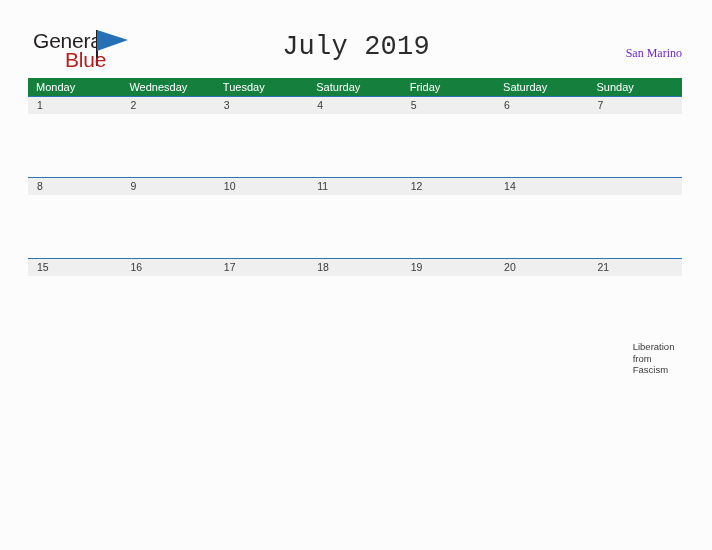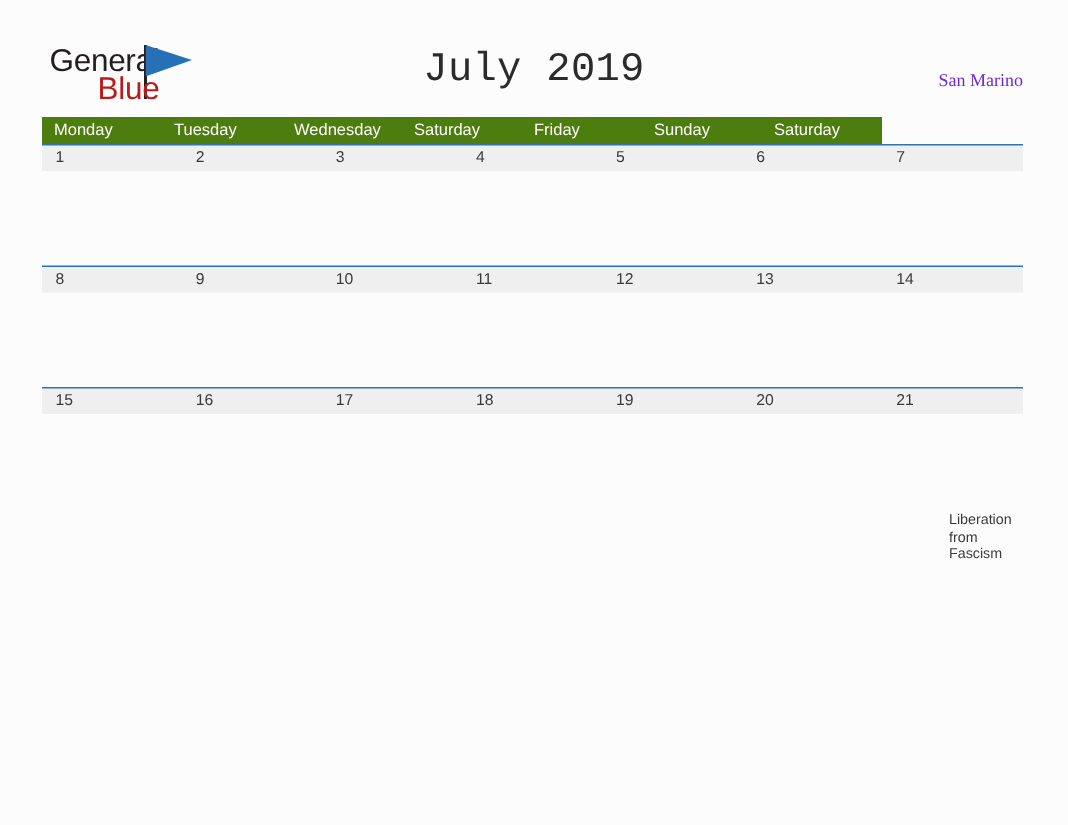--- a/index.html
+++ b/index.html
@@ -98,23 +98,23 @@
   
   .calendar {
     position: absolute;
     left: 28px;
     top: 78px;
     width: 654px;
   }
 
   .dow-row {
     display: flex;
-    width: 560px;
+    width: 654px;
     height: 18px;
-    background: #4d7c0f;
+    background: #15803d;
   }
   .dow-cell {
     width: 93.43px;
     box-sizing: border-box;
     padding-left: 8px;
     color: #ffffff;
     font-size: 11px;
     line-height: 18px;
     font-family: "Liberation Sans", sans-serif;
     white-space: nowrap;
@@ -185,26 +185,26 @@
     </div>
 
     <div class="cal-title">July 2019</div>
 
     <div class="country">San Marino</div>
   </div>
 
   <div class="calendar">
     <div class="dow-row">
       <div class="dow-cell">Monday</div>
+      <div class="dow-cell">Wednesday</div>
       <div class="dow-cell">Tuesday</div>
-      <div class="dow-cell">Wednesday</div>
       <div class="dow-cell">Saturday</div>
       <div class="dow-cell">Friday</div>
+      <div class="dow-cell">Saturday</div>
       <div class="dow-cell">Sunday</div>
-      <div class="dow-cell">Saturday</div>
     </div>
 
     <div class="week">
       <div class="week-band">
         <div class="day-num">1</div>
         <div class="day-num">2</div>
         <div class="day-num">3</div>
         <div class="day-num">4</div>
         <div class="day-num">5</div>
         <div class="day-num">6</div>
@@ -221,21 +221,20 @@
       </div>
     </div>
 
     <div class="week">
       <div class="week-band">
         <div class="day-num">8</div>
         <div class="day-num">9</div>
         <div class="day-num">10</div>
         <div class="day-num">11</div>
         <div class="day-num">12</div>
-        <div class="day-num">13</div>
         <div class="day-num">14</div>
       </div>
       <div class="week-body">
         <div class="day-events"></div>
         <div class="day-events"></div>
         <div class="day-events"></div>
         <div class="day-events"></div>
         <div class="day-events"></div>
         <div class="day-events"></div>
         <div class="day-events"></div>

